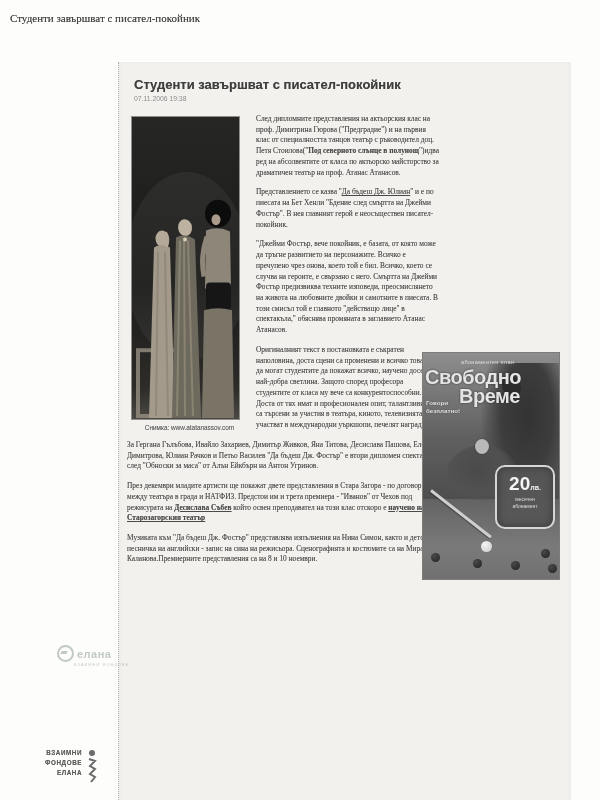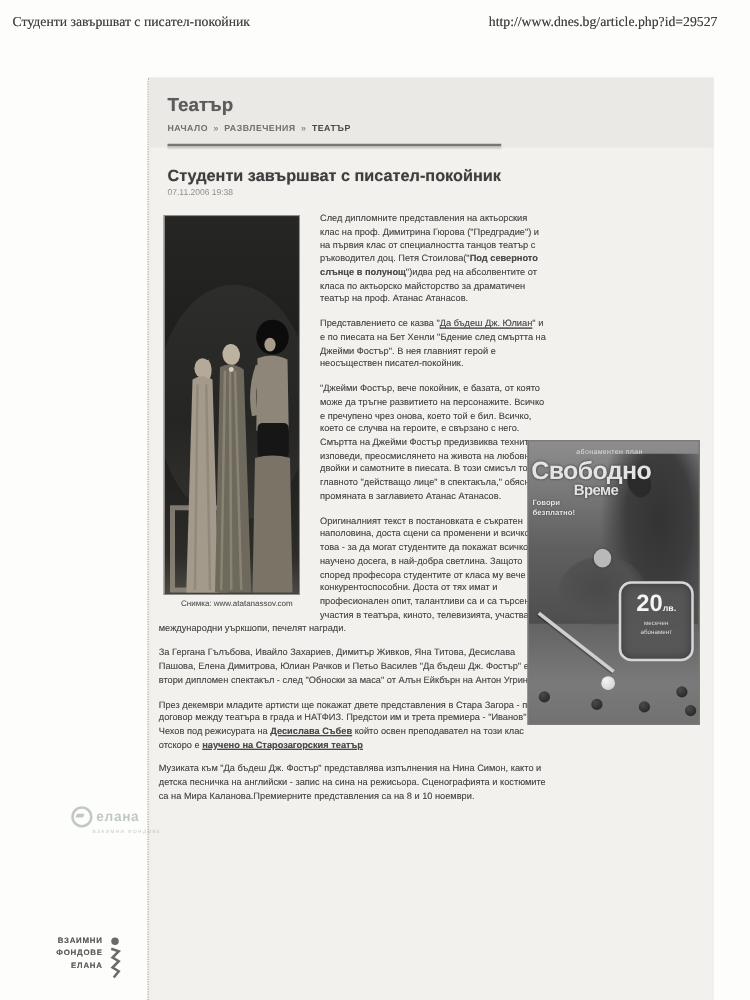--- a/index.html
+++ b/index.html
@@ -35,21 +35,21 @@
     box-shadow:0 2px 1px rgba(60,60,60,.25);}
   .article-title{margin:15px 15px 3px 15px;font-size:13px;font-weight:bold;color:#3e3e3e;
     text-shadow:0 0 .6px rgba(50,50,50,.5);}
   .article-date{margin-left:15px;font-size:6.8px;color:#8d8d8d;}
   
   .body-flow{
     margin:12px 10px 0 8px;width:312px;
     font-size:7.4px;line-height:1.45;color:#4a4a4a;
     text-shadow:0 0 .5px rgba(70,70,70,.45);
   }
-  .body-flow p{margin:0 0 9px 0;}
+  .body-flow p{margin:0 0 9px 0;font-family:Liberation Serif, serif;}
   .rb{font-weight:bold;}
   .ru{text-decoration:underline;}
   .photo-block{float:left;width:117px;margin:2px 8px 3px 4px;}
   .photo{display:block;width:107px;height:302px;border:1px solid #8f8d88;background:#1c1c1c;}
   .photo-caption{font-size:6.4px;color:#5f5f5f;text-align:center;margin-top:3px;}
   
   .ad{
     position:absolute;left:422px;top:352px;width:136px;height:226px;
     background:#737373;border:1px solid #7e7c78;overflow:hidden;cursor:pointer;
   }
@@ -69,21 +69,21 @@
     transform:rotate(38deg);transform-origin:left center;box-shadow:0 1px 1px rgba(0,0,0,.4);}
   .cueball{position:absolute;left:58px;top:188px;width:11px;height:11px;border-radius:50%;
     background:radial-gradient(circle at 35% 30%,#f4f4f4,#cacaca);}
   .ball{position:absolute;width:9px;height:9px;border-radius:50%;
     background:radial-gradient(circle at 35% 30%,#4a4a4a,#1f1f1f);}
   .ball.b1{left:8px;top:200px;} .ball.b2{left:50px;top:206px;} .ball.b3{left:88px;top:208px;}
   .ball.b4{left:118px;top:196px;} .ball.b5{left:125px;top:211px;}
   .ad-plan{position:absolute;left:38px;top:6px;font-size:5.6px;color:#dedede;letter-spacing:.3px;}
   .ad-t1{position:absolute;left:2px;top:13px;font-size:20px;font-weight:bold;color:#e4e4e4;
     letter-spacing:-.5px;text-shadow:0 0 2px #2a2a2a;}
-  .ad-t2{position:absolute;left:36px;top:32px;font-size:12px;font-weight:bold;color:#e4e4e4;
+  .ad-t2{position:absolute;left:36px;top:32px;font-size:20px;font-weight:bold;color:#e4e4e4;
     letter-spacing:-.5px;text-shadow:0 0 2px #2a2a2a;}
   .ad-slogan{position:absolute;left:3px;top:46px;width:36px;font-size:6.2px;font-weight:bold;
     color:#ececec;line-height:1.25;text-shadow:0 0 1px #222;}
   .badge{position:absolute;right:4px;top:112px;width:56px;height:60px;
     background:rgba(86,86,86,.96);border:2px solid #d6d6d6;border-radius:10px;
     color:#f4f4f4;text-align:center;box-shadow:inset 0 0 8px rgba(0,0,0,.35);}
   .badge-price{font-size:19px;font-weight:bold;line-height:1;display:inline-block;margin-top:7px;}
   .badge-unit{font-size:7px;font-weight:bold;}
   .badge-cap{font-size:5px;color:#dcdcdc;line-height:1.3;margin-top:2px;}
   
@@ -96,36 +96,24 @@
   .fund{position:absolute;left:45px;top:748px;display:flex;align-items:flex-start;gap:5px;}
   .fund-lines{text-align:right;font-size:6.3px;font-weight:bold;color:#5c5c5c;
     line-height:1.55;letter-spacing:.6px;text-shadow:0 0 .5px rgba(60,60,60,.5);}
   .fund-icon{margin-top:1px;}
 </style>
 </head>
 <body>
 
 <div class="print-header">
   <span>Студенти завършват с писател-покойник</span>
-  <span>http://www.dnes.bg/article.php?id=29527</span>
 </div>
 
 <div class="panel">
 
-  <div class="section-band">
-    <h1 class="section-title">Театър</h1>
-    <div class="breadcrumb">
-      <span class="crumb">НАЧАЛО</span>
-      <span class="sep">»</span>
-      <span class="crumb">РАЗВЛЕЧЕНИЯ</span>
-      <span class="sep">»</span>
-      <span class="current">ТЕАТЪР</span>
-    </div>
-    <div class="rule"></div>
-  </div>
 
   <h2 class="article-title">Студенти завършват с писател-покойник</h2>
   <div class="article-date">07.11.2006 19:38</div>
 
   <div class="body-flow">
 
     <div class="photo-block">
       <svg class="photo" viewBox="0 0 107 303" preserveAspectRatio="none" xmlns="http://www.w3.org/2000/svg">
         <defs>
           <linearGradient id="pbg" x1="0" y1="0" x2="0" y2="1">

